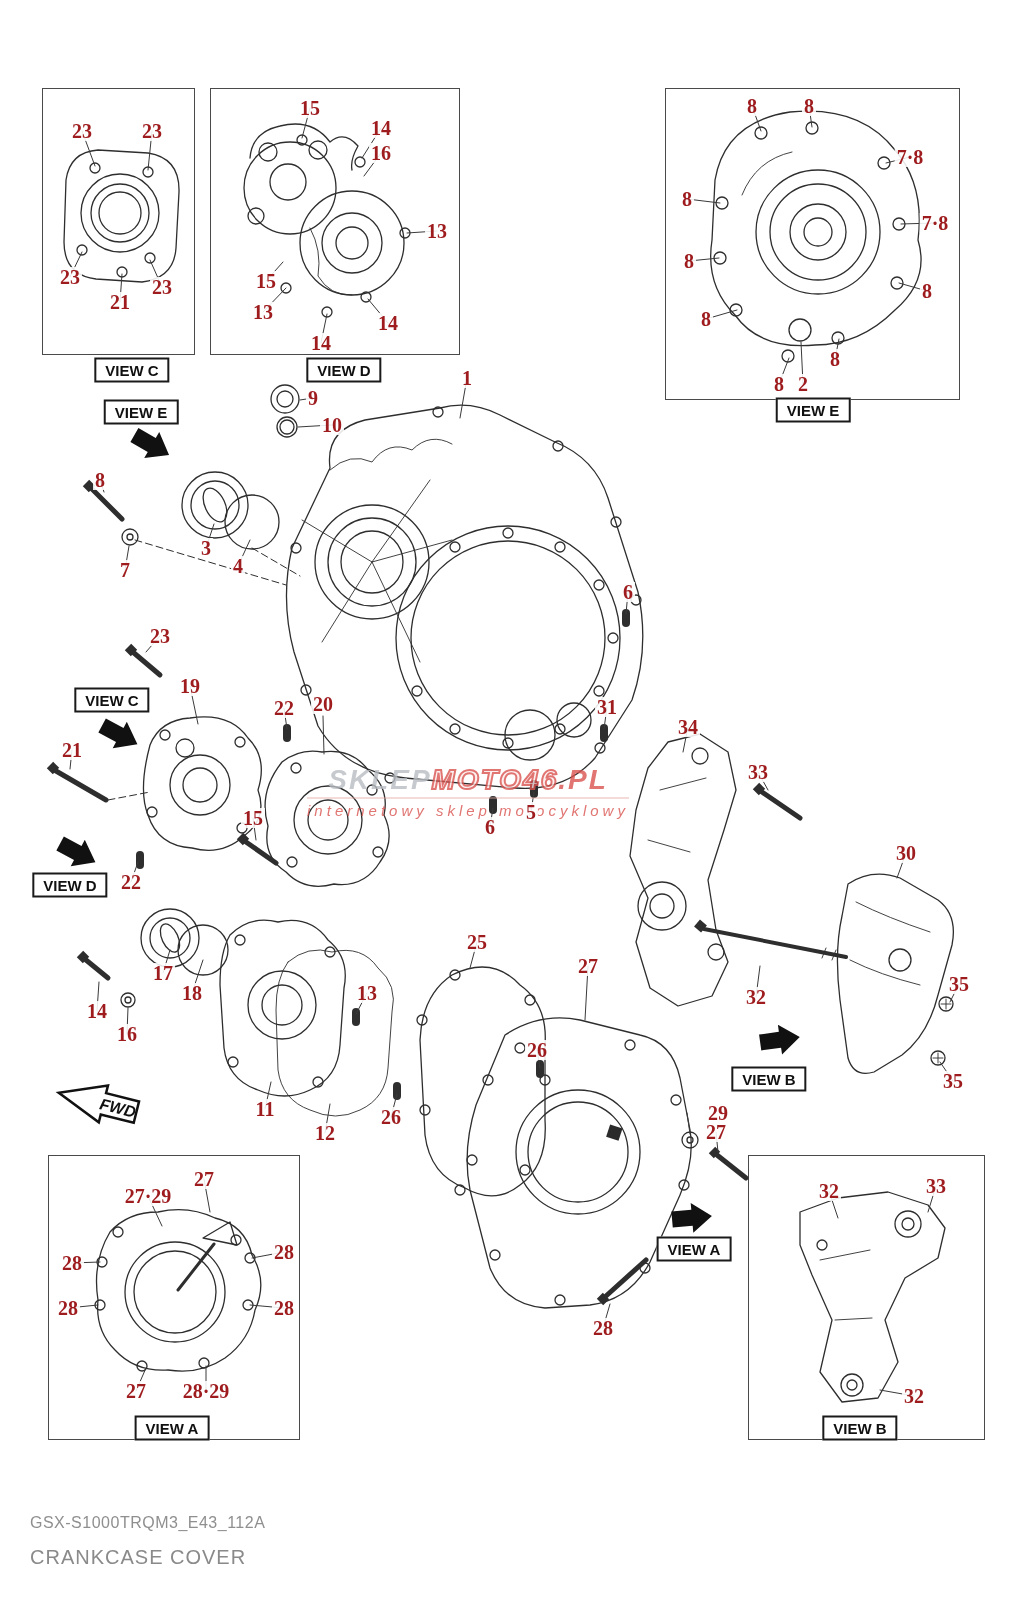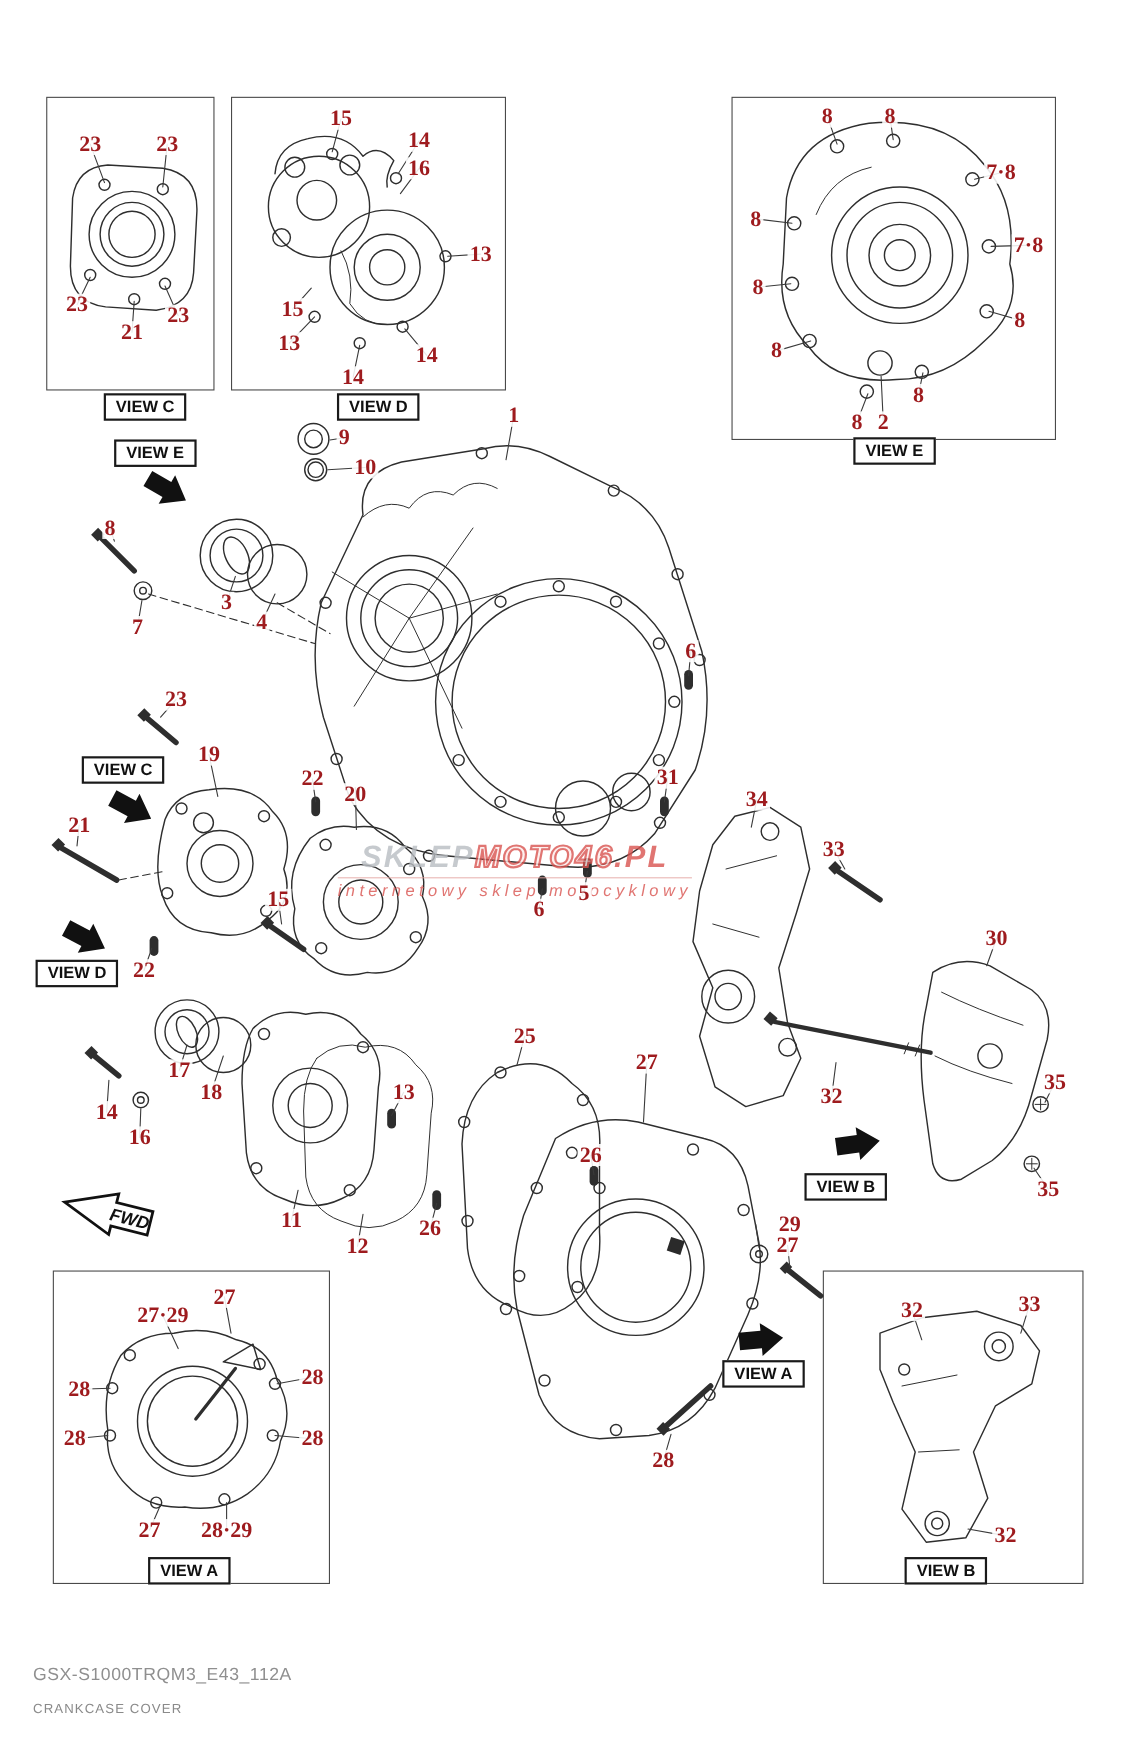--- a/index.html
+++ b/index.html
@@ -35,21 +35,21 @@
                text-align:center; z-index:4; opacity:0.8; pointer-events:none; }
   .wm-main { font-size:28px; font-weight:bold; font-style:italic; letter-spacing:2px; line-height:1; }
   .wm-gray { color:#b9bdc2; }
   .wm-red  { color:#fdeceb; -webkit-text-stroke:2px #d9534f; }
   .wm-red2 { color:#d9534f; }
   .wm-sub  { margin-top:4px; font-size:15px; font-style:italic; color:#d9534f; letter-spacing:4px;
              border-top:1px solid #e4a5a1; padding-top:3px; }
 
   #footer { position:absolute; left:30px; top:1514px; z-index:6; }
   #footer-code { font-size:16px; color:#8f8f8f; letter-spacing:0.5px; }
-  #footer-name { margin-top:14px; font-size:12px; color:#8a8a8a; letter-spacing:1px; }
+  #footer-name { margin-top:14px; font-size:20px; color:#8a8a8a; letter-spacing:1px; }
 </style>
 </head>
 <body>
 
 <div id="page">
 
 
   <div class="inset" style="left:42px;top:88px;width:153px;height:267px;"></div>
   <div class="inset" style="left:210px;top:88px;width:250px;height:267px;"></div>
   <div class="inset" style="left:665px;top:88px;width:295px;height:312px;"></div>
@@ -435,21 +435,21 @@
       <div class="part-label" style="left: 313px; top: 398px;">9</div>
       <div class="part-label" style="left: 332px; top: 425px;">10</div>
       <div class="part-label" style="left: 100px; top: 480px;">8</div>
       <div class="part-label" style="left: 125px; top: 570px;">7</div>
       <div class="part-label" style="left: 206px; top: 548px;">3</div>
       <div class="part-label" style="left: 238px; top: 566px;">4</div>
       <div class="part-label" style="left: 628px; top: 592px;">6</div>
       <div class="part-label" style="left: 160px; top: 636px;">23</div>
       <div class="part-label" style="left: 190px; top: 686px;">19</div>
       <div class="part-label" style="left: 284px; top: 708px;">22</div>
-      <div class="part-label" style="left: 323px; top: 722px;">20</div>
+      <div class="part-label" style="left: 323px; top: 704px;">20</div>
       <div class="part-label" style="left: 72px; top: 750px;">21</div>
       <div class="part-label" style="left: 607px; top: 707px;">31</div>
       <div class="part-label" style="left: 688px; top: 727px;">34</div>
       <div class="part-label" style="left: 758px; top: 772px;">33</div>
       <div class="part-label" style="left: 253px; top: 818px;">15</div>
       <div class="part-label" style="left: 531px; top: 812px;">5</div>
       <div class="part-label" style="left: 490px; top: 827px;">6</div>
       <div class="part-label" style="left: 131px; top: 882px;">22</div>
       <div class="part-label" style="left: 906px; top: 853px;">30</div>
       <div class="part-label" style="left: 163px; top: 973px;">17</div>

